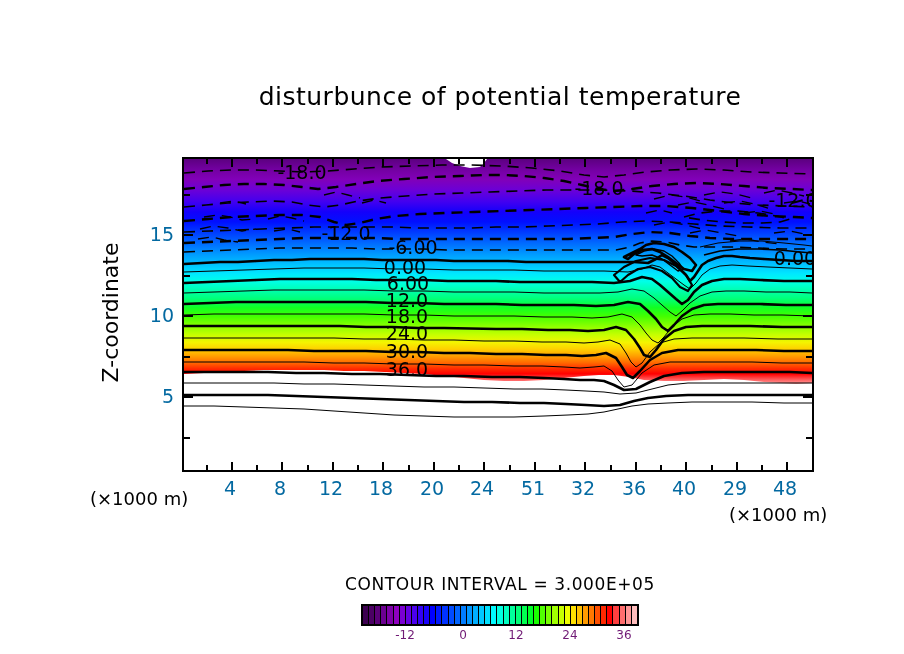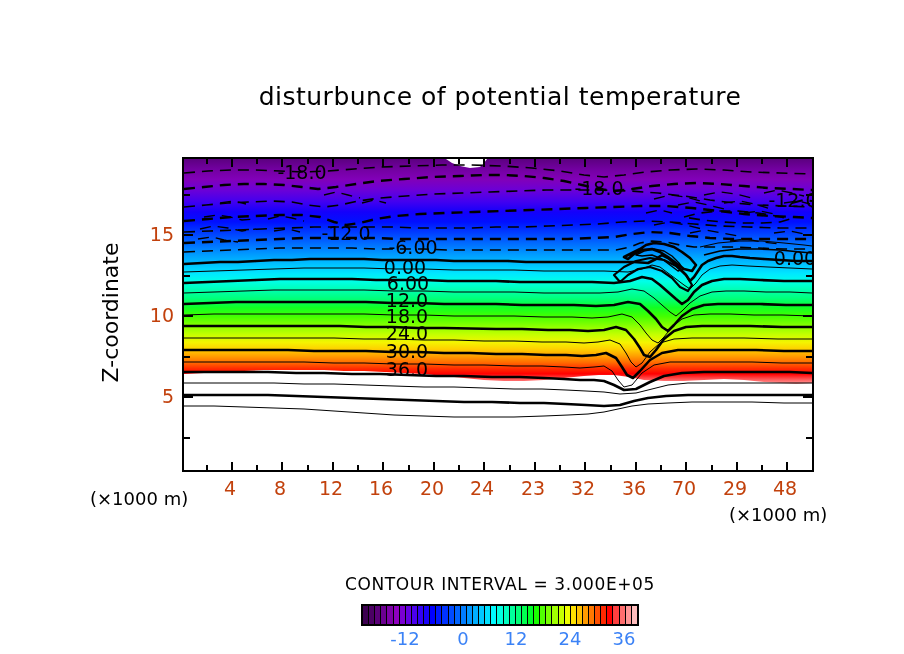--- a/index.html
+++ b/index.html
@@ -43,21 +43,21 @@
     box-sizing: border-box;
     background: #ffffff;
     overflow: hidden;
     text-decoration: underline;
   }
   #contour-svg { display: block; }
 
   
   .tick-label {
     font-size: 19px;
-    color: #c2410c;
+    color: #0369a1;
     font-family: "DejaVu Sans", sans-serif;
     white-space: nowrap;
   }
   .xtick { text-align: center; width: 40px; top: 477px; }
   .ytick { text-align: right; width: 40px; }
 
   
   #y-axis-title {
     left: -38px; top: 300px;
     width: 200px;
@@ -102,21 +102,21 @@
     display: flex;
   }
   .cbar-cell {
     flex: 1 1 auto;
     height: 100%;
     border-right: 1px solid #000000;
     box-sizing: border-box;
   }
   .cbar-cell:last-child { border-right: none; }
   .cbar-tick-label {
-    font-size: 18px; color: #3b82f6;
+    font-size: 12px; color: #701a75;
     text-align: center; width: 50px;
     top: 628px;
     white-space: nowrap;
   }
 </style>
 </head>
 <body>
 
 <div id="root">
 
@@ -465,27 +465,27 @@
         <text x="223" y="181" text-anchor="middle">24.0</text>
         <text x="223" y="199" text-anchor="middle">30.0</text>
         <text x="223" y="217" text-anchor="middle">36.0</text>
       </g>
     </svg>
   </div>
 
   <div class="abs tick-label xtick" style="left:162px">4</div>
   <div class="abs tick-label xtick" style="left:212px">8</div>
   <div class="abs tick-label xtick" style="left:263px">12</div>
-  <div class="abs tick-label xtick" style="left:313px">16</div>
+  <div class="abs tick-label xtick" style="left:313px">18</div>
   <div class="abs tick-label xtick" style="left:364px">20</div>
   <div class="abs tick-label xtick" style="left:414px">24</div>
-  <div class="abs tick-label xtick" style="left:465px">23</div>
+  <div class="abs tick-label xtick" style="left:465px">51</div>
   <div class="abs tick-label xtick" style="left:515px">32</div>
   <div class="abs tick-label xtick" style="left:566px">36</div>
-  <div class="abs tick-label xtick" style="left:616px">70</div>
+  <div class="abs tick-label xtick" style="left:616px">40</div>
   <div class="abs tick-label xtick" style="left:667px">29</div>
   <div class="abs tick-label xtick" style="left:717px">48</div>
 
   <div class="abs tick-label ytick" style="left:86px; top:385px">5</div>
   <div class="abs tick-label ytick" style="left:86px; top:304px">10</div>
   <div class="abs tick-label ytick" style="left:86px; top:223px">15</div>
 
   <div class="abs" id="y-axis-title">Z-coordinate</div>
   <div class="abs" id="y-units">(×1000 m)</div>
   <div class="abs" id="x-units">(×1000 m)</div>

